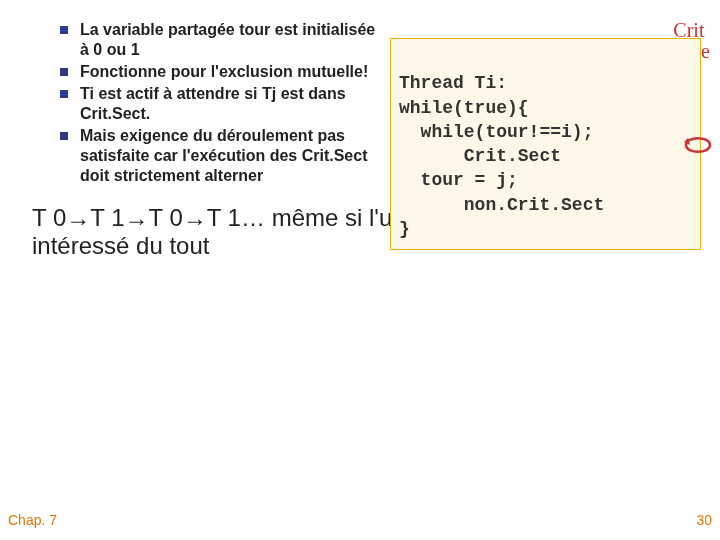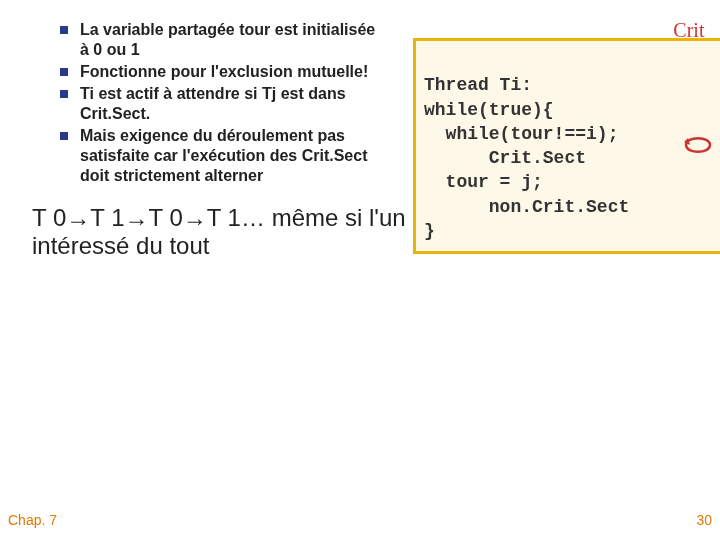--- a/index.html
+++ b/index.html
@@ -23,21 +23,20 @@
   }
   .title-sub {
     color: #2a3a8c;
     font-size: 16px;
     margin-left: 6px;
     font-weight: normal;
   }
   .content-row {
     display: flex;
     padding: 10px 10px 0 60px;
-    gap: 23px;
   }
   .left-col {
     width: 320px;
   }
   .bullet-item {
     display: flex;
     margin: 2px 0;
   }
   .bullet-sq {
     width: 8px;
@@ -56,21 +55,21 @@
   .right-col {
     position: relative;
     margin-left: 10px;
     flex: 1;
   }
   .code-box {
     position: absolute;
     top: 20px;
     left: 0;
     width: 295px;
-    border: 3px solid #eab308;
+    border: 1px solid #eab308;
     background: #fdf8e8;
     padding: 8px 6px 8px 8px;
     font-family: "Courier New", monospace;
     font-size: 18px;
     color: #333;
     line-height: 1.35;
     font-weight: bold;
     white-space: pre;
   }
   .rien-label {

